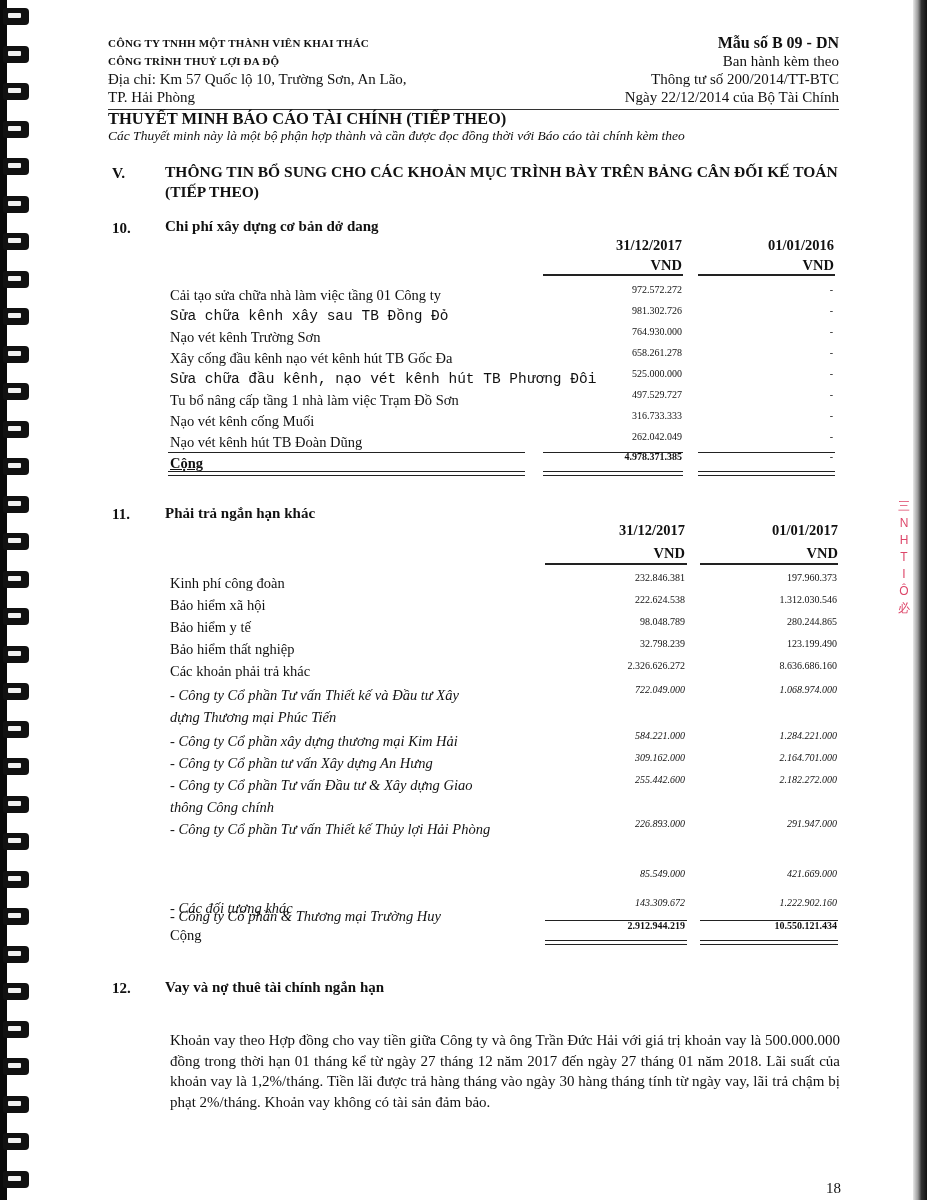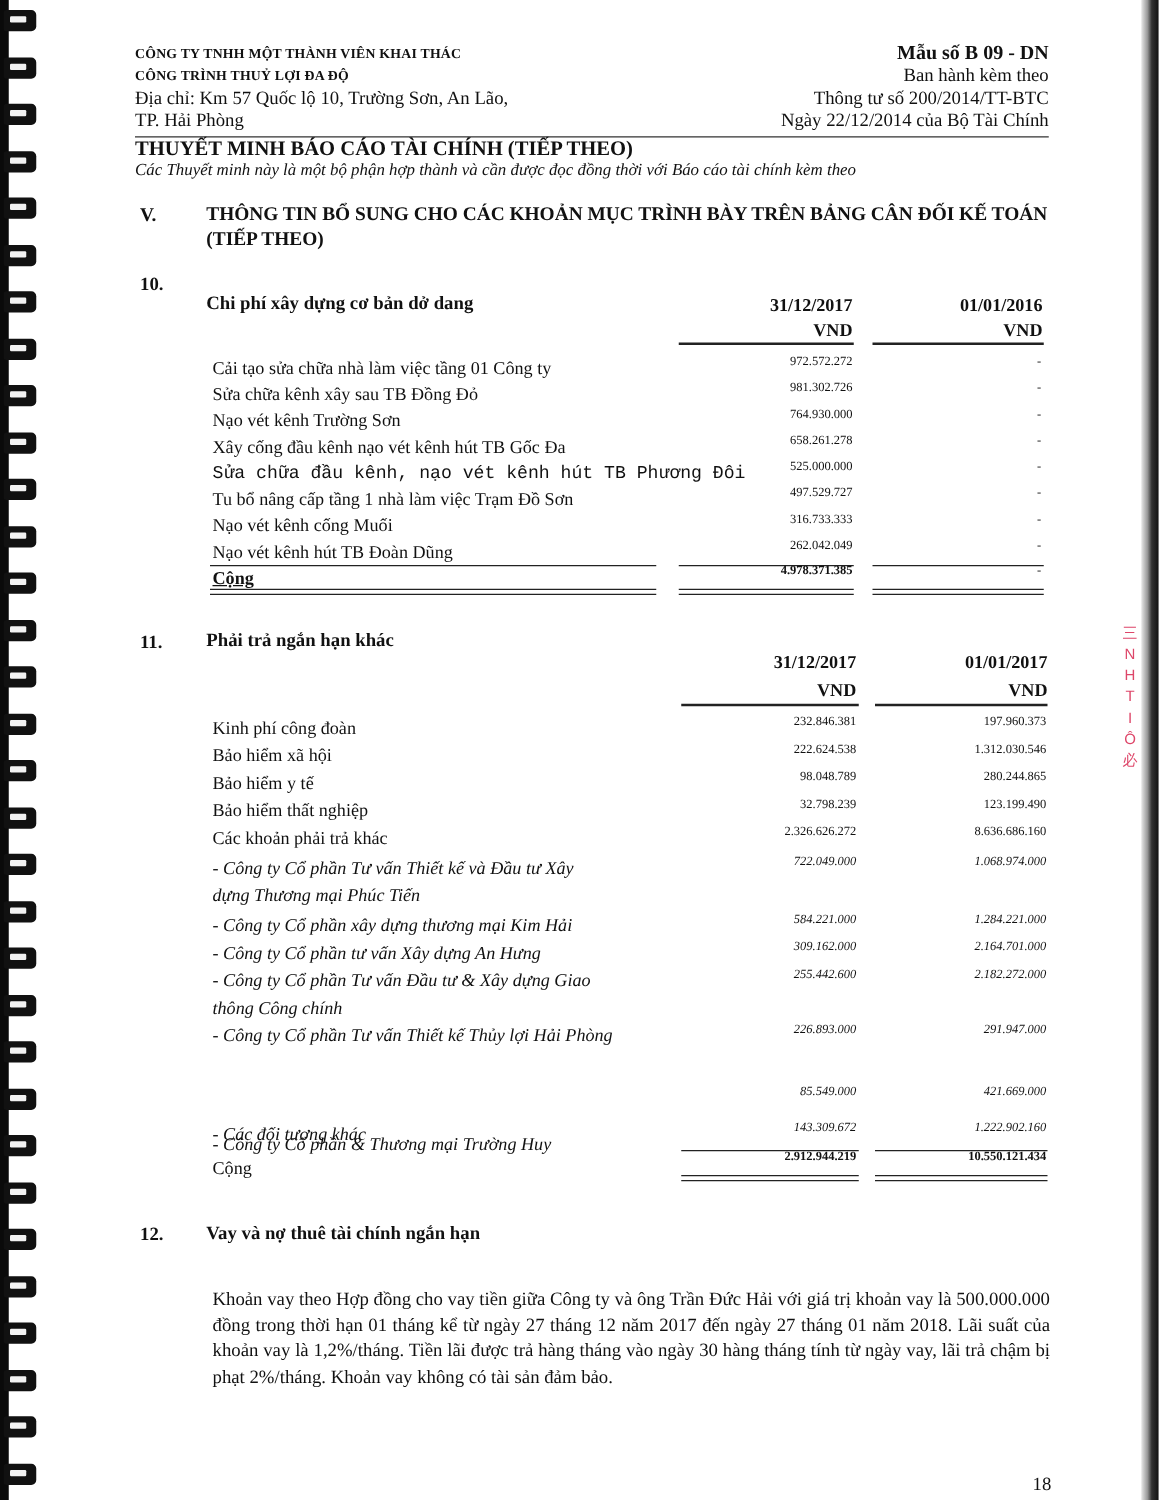--- a/index.html
+++ b/index.html
@@ -103,37 +103,37 @@
   <div>Ngày 22/12/2014 của Bộ Tài Chính</div>
 </div>
 <div class="abs hdr-rule"></div>
 <div class="abs report-title">THUYẾT MINH BÁO CÁO TÀI CHÍNH (TIẾP THEO)</div>
 <div class="abs report-sub">Các Thuyết minh này là một bộ phận hợp thành và cần được đọc đồng thời với Báo cáo tài chính kèm theo</div>
 
 <div class="abs sec-no" style="top:164px;font-size:15.5px;">V.</div>
 <div class="abs sec-title sec-title-v" style="top:162px;">THÔNG TIN BỔ SUNG CHO CÁC KHOẢN MỤC TRÌNH BÀY TRÊN BẢNG CÂN ĐỐI KẾ TOÁN (TIẾP THEO)</div>
 
 <div class="abs sec-no" style="top:220px;">10.</div>
-<div class="abs sec-title" style="top:233px;text-align:right;">Chi phí xây dựng cơ bản dở dang</div>
+<div class="abs sec-title" style="top:216px;text-align:right;">Chi phí xây dựng cơ bản dở dang</div>
 <div class="abs col-hdr" style="left:545px;width:137px;top:235px;">
   <div>31/12/2017</div>
   <div>VND</div>
 </div>
 <div class="abs col-hdr" style="left:698px;width:136px;top:235px;">
   <div>01/01/2016</div>
   <div>VND</div>
 </div>
 <div class="abs hdr-line" style="left:543px;width:140px;top:274px;"></div>
 <div class="abs hdr-line" style="left:698px;width:137px;top:274px;"></div>
 
 <div id="n10rows">
     <div class="abs row-label" style="top:285px;">Cải tạo sửa chữa nhà làm việc tầng 01 Công ty</div>
     <div class="abs num" style="left:543px;width:139px;top:284px;">972.572.272</div>
     <div class="abs num" style="left:698px;width:135px;top:284px;">-</div>
-    <div class="abs row-label" style="top:306px;">Sửa chữa kênh xây sau TB Đồng Đỏ</div>
+    <div class="abs row-label" style="top:306px;font-family:Liberation Mono, monospace;">Sửa chữa kênh xây sau TB Đồng Đỏ</div>
     <div class="abs num" style="left:543px;width:139px;top:305px;">981.302.726</div>
     <div class="abs num" style="left:698px;width:135px;top:305px;">-</div>
     <div class="abs row-label" style="top:327px;">Nạo vét kênh Trường Sơn</div>
     <div class="abs num" style="left:543px;width:139px;top:326px;">764.930.000</div>
     <div class="abs num" style="left:698px;width:135px;top:326px;">-</div>
     <div class="abs row-label" style="top:348px;">Xây cống đầu kênh nạo vét kênh hút TB Gốc Đa</div>
     <div class="abs num" style="left:543px;width:139px;top:347px;">658.261.278</div>
     <div class="abs num" style="left:698px;width:135px;top:347px;">-</div>
     <div class="abs row-label" style="top:369px;font-family:Liberation Mono, monospace;">Sửa chữa đầu kênh, nạo vét kênh hút TB Phương Đôi</div>
     <div class="abs num" style="left:543px;width:139px;top:368px;">525.000.000</div>

